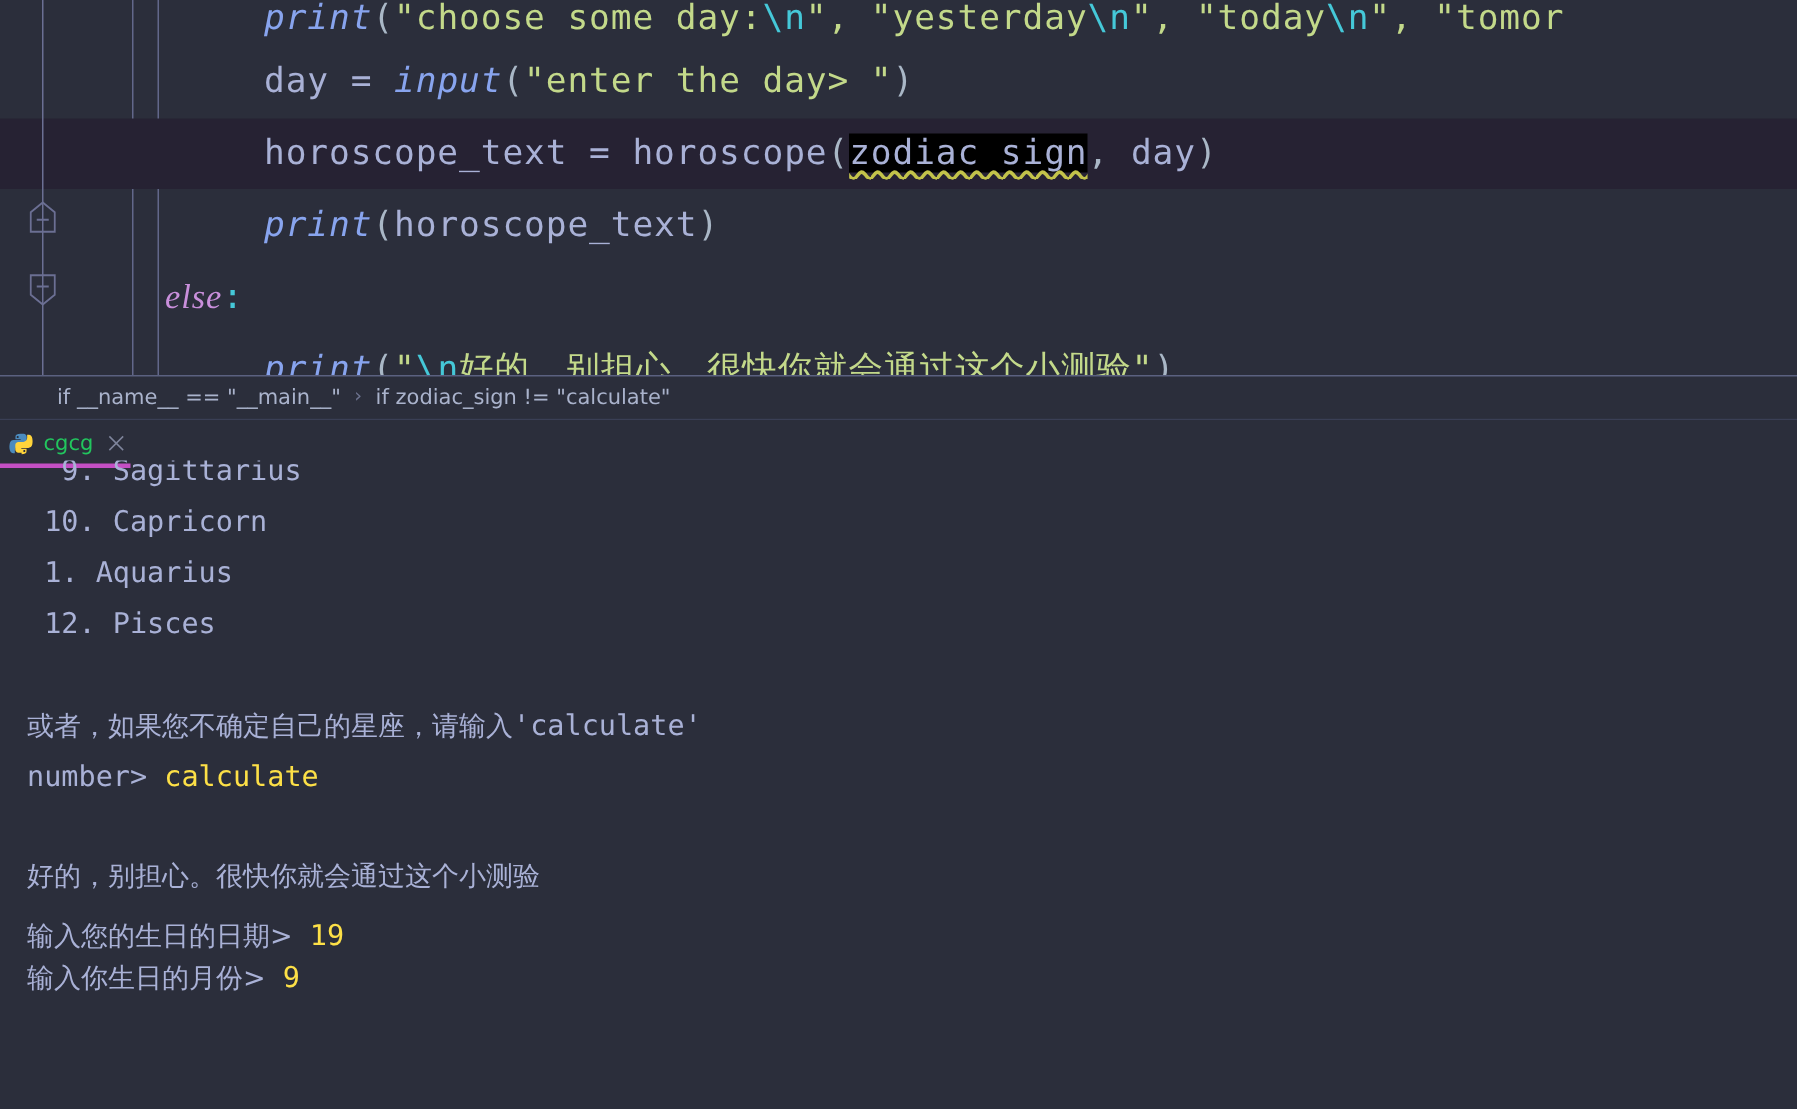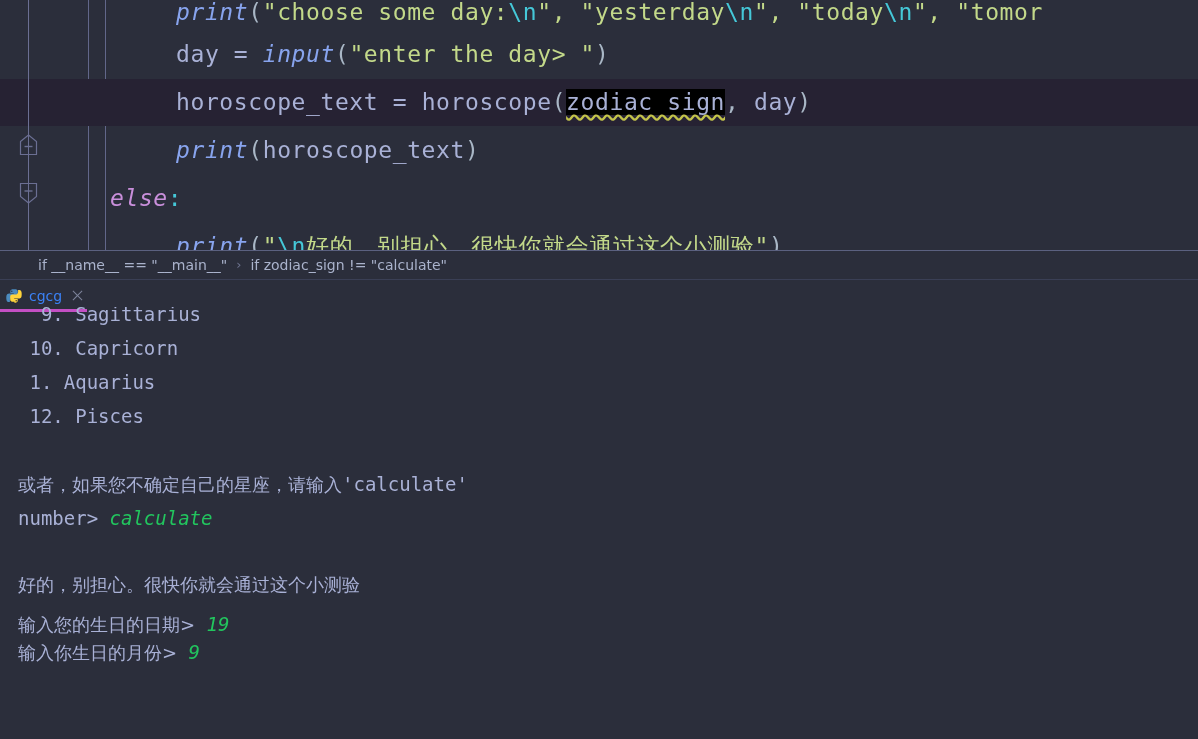--- a/index.html
+++ b/index.html
@@ -77,21 +77,21 @@
     background: #262233;
   }
 
   
   .t-fn      { color: #88a4ee; font-style: italic; }
   .t-punct   { color: #a9b7c6; }
   .t-str     { color: #c3d98a; }
   .t-esc     { color: #45c8d8; }
   .t-ident   { color: #a9b1d6; }
   .t-op      { color: #a9b1d6; }
-  .t-kw      { color: #c98fdb; font-style: italic; }
+  .t-kw      { color: #c98fdb; font-style: italic; font-family: Liberation Serif, serif; }
   .t-colon   { color: #45c8d8; }
   .t-sel     { background: #000000; }
   .t-err     {
     text-decoration: underline wavy #c3c34a;
     text-decoration-skip-ink: none;
     text-underline-offset: 4px;
   }
 
   
   #breadcrumb-bar {
@@ -148,21 +148,21 @@
     left: 0;
     top: 29px;
     width: 87px;
     height: 3px;
     background: #c44fc4;
   }
   #py-icon { width: 16px; height: 16px; margin-right: 7px; flex: none; }
   #run-tab-label {
     font-family: "DejaVu Sans", sans-serif;
     font-size: 14px;
-    color: #3b82f6;
+    color: #22c55e;
   }
   #run-tab-close {
     margin-left: 9px;
     width: 13px;
     height: 13px;
     position: relative;
     flex: none;
   }
   #run-tab-close::before,
   #run-tab-close::after {
@@ -190,22 +190,21 @@
     font-family: "DejaVu Sans Mono", monospace;
     font-size: 19px;
     line-height: 22px;
     color: #a9b1d6;
   }
   .con-line .cjk {
     font-family: "DejaVu Sans", sans-serif;
     font-size: 18px;
   }
   .con-in {
-    color: #22c55e;
-    font-style: italic;
+    color: #fde047;
   }
 </style>
 </head>
 <body>
 
 <div id="editor-pane">
 
   <div id="indent-guides-layer">
       <div class="indent-guide" style="left: 88px; top: 0px; height: 250px;"></div>
       <div class="indent-guide" style="left: 105px; top: 0px; height: 250px;"></div>

